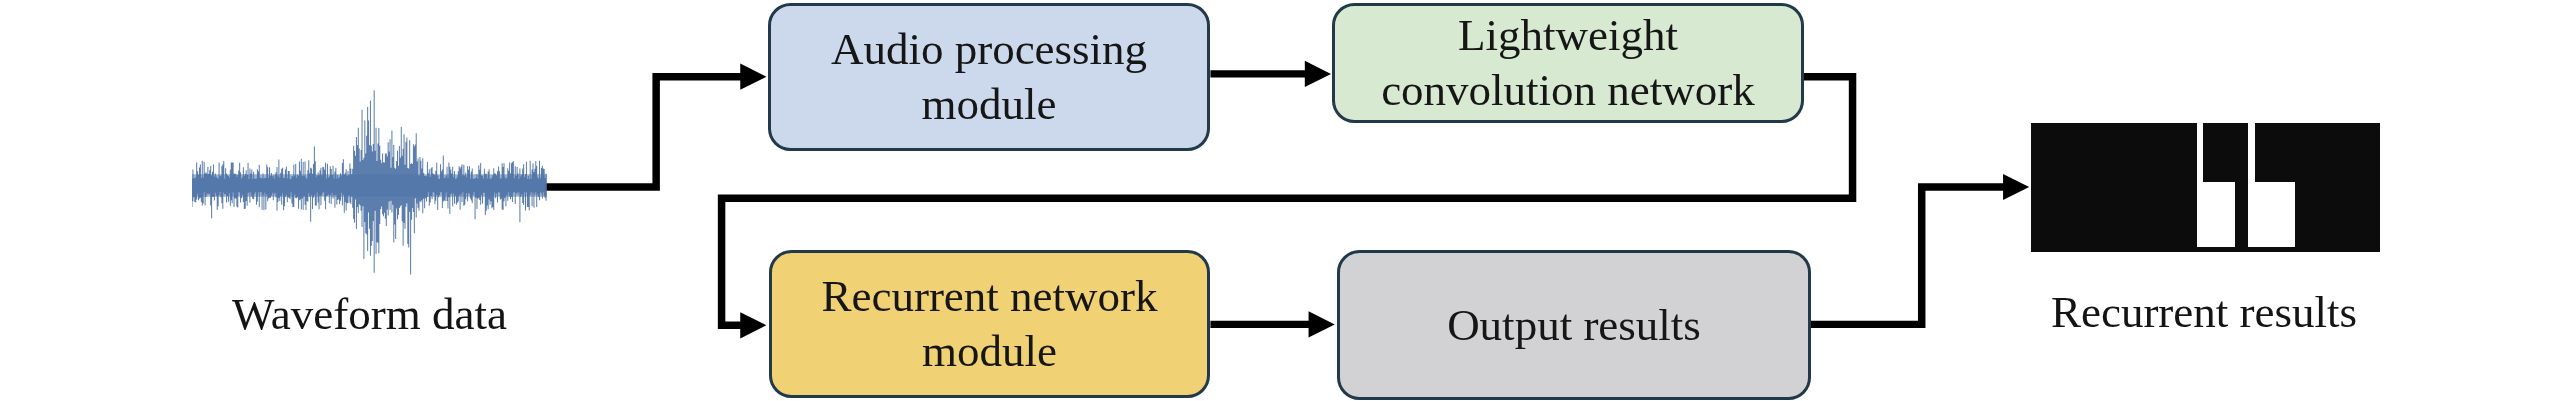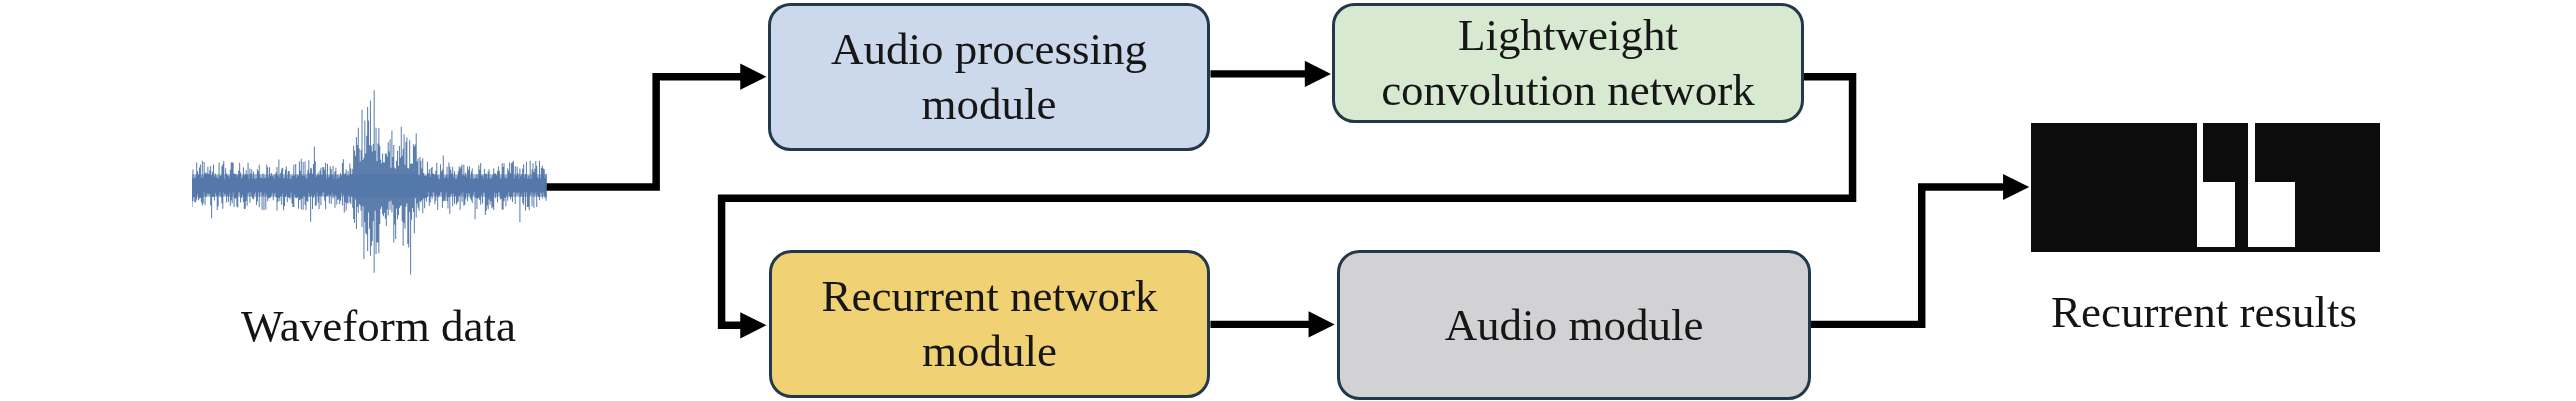--- a/index.html
+++ b/index.html
@@ -8,21 +8,21 @@
   .flow-layer{position:absolute;left:0;top:0;width:2576px;height:402px;}
   .node{position:absolute;box-sizing:border-box;border:3.7px solid #21394a;border-radius:22.4px;
         display:flex;flex-direction:column;align-items:center;justify-content:center;
         text-align:center;font-size:45px;line-height:55px;}
   .node span:empty{display:none;}
   .node-audio{left:768px;top:2.8px;width:442px;height:148px;}
   .node-conv{left:1332px;top:2.8px;width:472px;height:120px;}
   .node-recurrent{left:769px;top:250px;width:441px;height:148px;}
   .node-output{left:1337px;top:250px;width:474px;height:150px;}
   .caption{position:absolute;font-size:45px;line-height:49px;text-align:center;color:#141414;}
-  .caption-waveform{left:182px;top:290px;width:393px;margin-top:12px;}
+  .caption-waveform{left:173px;top:290px;width:393px;}
   .caption-detection{left:2003px;top:288px;width:402px;}
   .waveform-svg{position:absolute;left:192px;top:78px;width:355px;height:215px;}
   .detect-box{position:absolute;left:2031px;top:123px;width:349px;height:129px;}
   .detect-feature{position:absolute;}
 </style>
 </head>
 <body>
 
 <div class="page">
 
@@ -58,21 +58,21 @@
     <span>Lightweight</span>
     <span>convolution network</span>
   </div>
 
   <div class="node node-recurrent" style="background: rgb(240, 209, 115); border-color: rgb(33, 57, 74);">
     <span>Recurrent network</span>
     <span>module</span>
   </div>
 
   <div class="node node-output" style="background: rgb(210, 210, 212); border-color: rgb(33, 57, 74);">
-    <span>Audio module</span>
+    <span>Output results</span>
 
   </div>
 
   <div id="detect-box" class="detect-box" style="background: rgb(12, 12, 12);">
       <div class="detect-feature" style="left: 47.5%; top: 0%; width: 1.9%; height: 46%; background: rgb(255, 255, 255);"></div>
       <div class="detect-feature" style="left: 47.5%; top: 46%; width: 11%; height: 50%; background: rgb(255, 255, 255);"></div>
       <div class="detect-feature" style="left: 62.2%; top: 0%; width: 1.9%; height: 46%; background: rgb(255, 255, 255);"></div>
       <div class="detect-feature" style="left: 62.2%; top: 46%; width: 13.4%; height: 50%; background: rgb(255, 255, 255);"></div>
     </div>
   <div class="caption caption-detection">Recurrent results</div>

